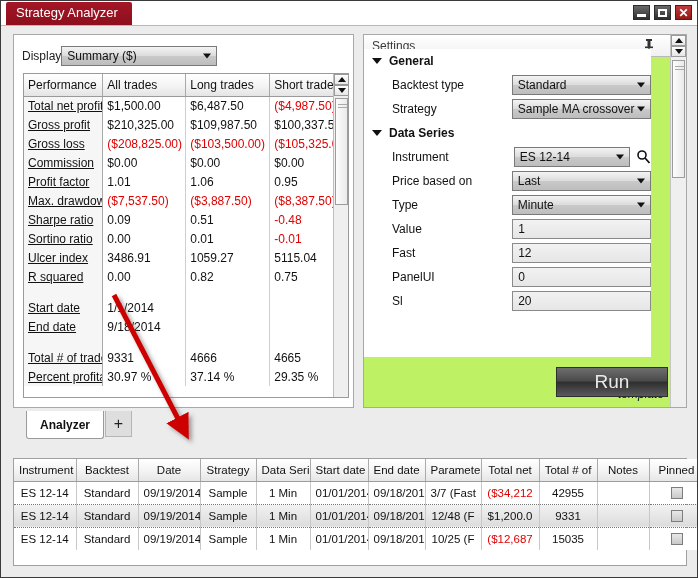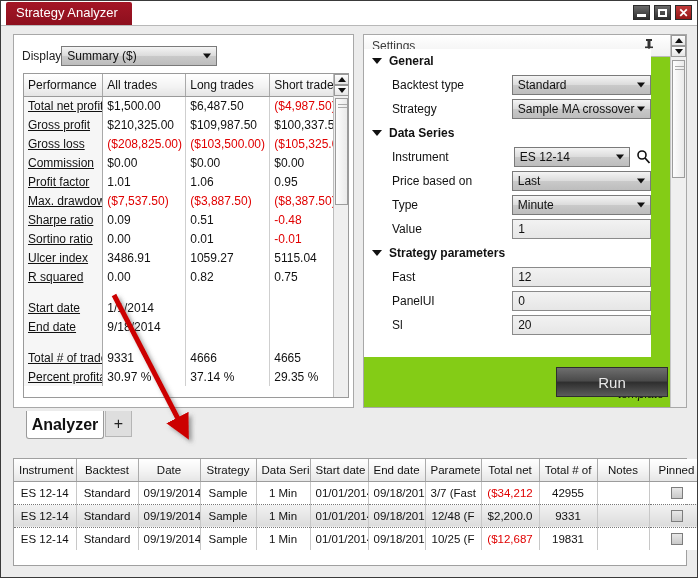--- a/index.html
+++ b/index.html
@@ -131,21 +131,21 @@
   #perf-thumb {
     position: absolute; left: 1px; top: 24px; width: 13px; height: 107px;
     background: linear-gradient(90deg,#fdfdfd,#eaeaea);
     border: 1px solid #9c9c9c;
   }
   #perf-thumb .grip { position:absolute; left:2px; top:5px; width:9px; height:1px; background:#aaa; box-shadow:0 3px 0 #aaa; }
 
   
   #right-panel {
     position: absolute; left: 362px; top: 33px; width: 324px; height: 374px;
-    background: #84cc16;
+    background: #bef264;
     border: 1px solid #a8a8a8;
   }
   #settings-header {
     position: absolute; left: 0; top: 0; width: 322px; height: 22px;
     background: linear-gradient(180deg,#ffffff,#f1f1f1);
     border-bottom: 1px solid #b9b9b9;
   }
   #settings-title {
     position: absolute; left: 8px; top: 4px; font-size: 12px; color: #3a3a3a;
   }
@@ -201,34 +201,34 @@
   #mag-icon { margin-left: 6px; color: #111; font-size: 14px; line-height: 14px; }
   #template-label {
     position: absolute; right: 22px; top: 352px;
     font-size: 12px; font-style: italic; color: #111;
   }
   #run-button {
     position: absolute; right: 18px; bottom: 10px;
     width: 112px; height: 30px;
     background: linear-gradient(180deg,#6e6e6e 0%,#4b4b4b 45%,#2f2f2f 52%,#5b5b5b 100%);
     border: 1px solid #2e2e2e;
-    color: #e9e9e9; font-size: 15px;
+    color: #e9e9e9; font-size: 19px;
     display: flex; align-items: center; justify-content: center;
   }
 
   
   #tabstrip {
     position: absolute; left: 12px; top: 408px; width: 674px; height: 30px;
   }
   #tab-analyzer {
     position: absolute; left: 13px; top: 2px; width: 78px; height: 28px;
     background: #ffffff;
     border: 1px solid #9a9a9a; border-top: none;
     border-bottom-left-radius: 3px; border-bottom-right-radius: 3px;
-    font-size: 16px; font-weight: bold; color: #111;
+    font-size: 12px; font-weight: bold; color: #111;
     display: flex; align-items: center; justify-content: center;
   }
   #tab-add {
     position: absolute; left: 92px; top: 2px; width: 27px; height: 26px;
     background: #dedede;
     border: 1px solid #b5b5b5; border-top: none;
     font-size: 16px; color: #222;
     display: flex; align-items: center; justify-content: center;
   }
 
@@ -487,24 +487,20 @@
         <div class="srow">
           <span class="slabel">Type</span>
           <div class="combo">
             <span>Minute</span>
             <span class="arw"></span>
           </div>
         </div>
         <div class="srow">
           <span class="slabel">Value</span>
           <div class="txtfield">1</div>
-        </div>
-        <div class="grp">
-          <span class="tri"></span>
-          <span>Strategy parameters</span>
         </div>
         <div class="srow">
           <span class="slabel">Fast</span>
           <div class="txtfield">12</div>
         </div>
         <div class="srow">
           <span class="slabel">PanelUI</span>
           <div class="txtfield">0</div>
         </div>
         <div class="srow">
@@ -583,36 +579,36 @@
           </tr>
           <tr class="sel">
             <td>ES 12-14</td>
             <td>Standard</td>
             <td>09/19/2014</td>
             <td>Sample</td>
             <td>1 Min</td>
             <td>01/01/2014</td>
             <td>09/18/2014</td>
             <td>12/48 (F</td>
-            <td>$2,200.0</td>
+            <td>$1,200.0</td>
             <td>9331</td>
             <td></td>
             <td><span class="chk"></span></td>
           </tr>
           <tr>
             <td>ES 12-14</td>
             <td>Standard</td>
             <td>09/19/2014</td>
             <td>Sample</td>
             <td>1 Min</td>
             <td>01/01/2014</td>
             <td>09/18/2014</td>
             <td>10/25 (F</td>
             <td class="neg">($12,687</td>
-            <td>19831</td>
+            <td>15035</td>
             <td></td>
             <td><span class="chk"></span></td>
           </tr>
         </tbody>
     </table>
   </div>
 
   <svg id="arrow-layer">
     <defs>
       <filter id="ashadow" x="-40%" y="-40%" width="200%" height="200%">

